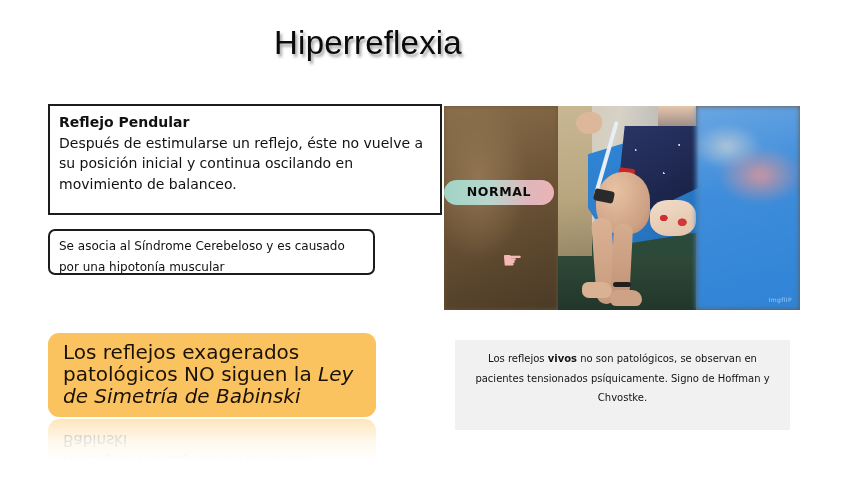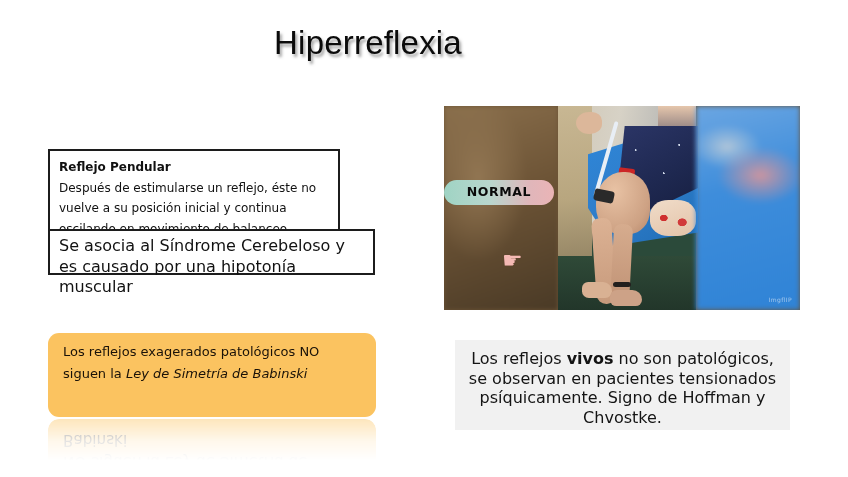--- a/index.html
+++ b/index.html
@@ -37,54 +37,54 @@
     position: absolute;
     box-sizing: border-box;
     background: #ffffff;
     border: 2px solid #1c1c1c;
     font-family: "DejaVu Sans", sans-serif;
     color: #111111;
   }
   #box-reflejo-pendular {
     left: 48px;
     top: 104px;
-    width: 292px;
+    width: 394px;
     height: 111px;
     padding: 6px 9px 4px 9px;
-    font-size: 12px;
+    font-size: 14px;
     line-height: 20.5px;
-    margin-top: 45px;
   }
   #box-reflejo-pendular .hdr {
     font-weight: bold;
     display: block;
   }
   #box-sindrome {
     left: 48px;
     top: 229px;
     width: 327px;
     height: 46px;
     padding: 5px 9px 4px 9px;
-    font-size: 16px;
+    font-size: 12px;
     line-height: 20.5px;
+    border-radius: 7px;
   }
 
   
   #box-orange {
     position: absolute;
     box-sizing: border-box;
     left: 48px;
     top: 333px;
     width: 328px;
     height: 84px;
     background: #fbc360;
     border-radius: 11px;
     padding: 8px 14px 6px 15px;
     font-family: "DejaVu Sans", sans-serif;
-    font-size: 13px;
+    font-size: 20px;
     line-height: 22px;
     color: #1a1208;
   }
   #box-orange .ital {
     font-style: italic;
   }
   
   #box-orange-reflection {
     position: absolute;
     box-sizing: border-box;
@@ -287,21 +287,21 @@
     position: absolute;
     box-sizing: border-box;
     left: 455px;
     top: 340px;
     width: 335px;
     height: 90px;
     background: #f1f1f1;
     padding: 9px 12px 8px 12px;
     text-align: center;
     font-family: "DejaVu Sans", sans-serif;
-    font-size: 16px;
+    font-size: 10px;
     line-height: 19.5px;
     color: #141414;
   }
   #box-grey b { font-weight: bold; }
 </style>
 </head>
 <body>
 
 <div id="slide-title">Hiperreflexia</div>
 

